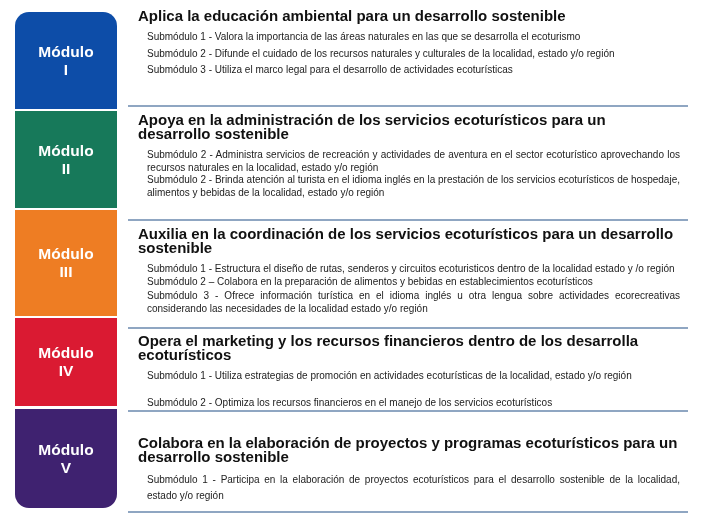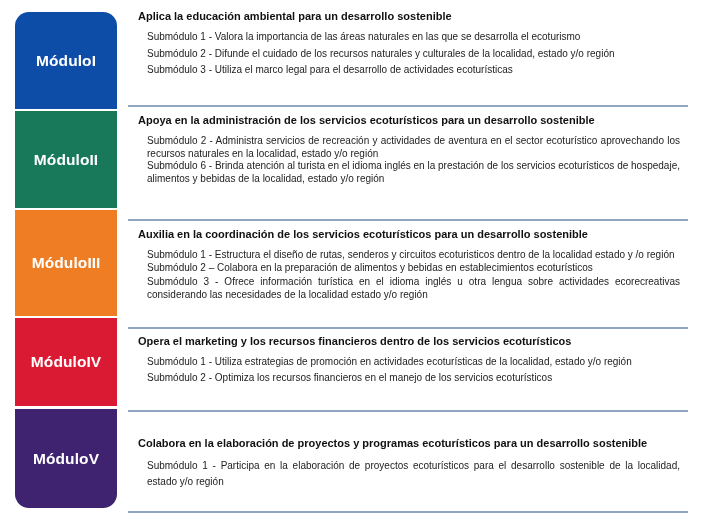--- a/index.html
+++ b/index.html
@@ -1,34 +1,34 @@
 <!DOCTYPE html>
 <html><head>
 <meta charset="utf-8">
 <style>
   * { box-sizing: border-box; margin: 0; padding: 0; }
   html, body { width: 708px; height: 522px; background: #ffffff; overflow: hidden; }
   body { position: relative; font-family: "Liberation Sans", sans-serif; color: #1a1a1a; }
 
   .module-block {
     position: absolute; left: 15px; width: 102px;
-    display: flex; flex-direction: row; align-items: center; justify-content: center;
+    display: flex; flex-direction: column; align-items: center; justify-content: center;
     color: #ffffff; font-weight: bold; font-size: 15.5px; line-height: 18px; text-align: right;
   }
   .module-block .mod-word { letter-spacing: 0.1px; }
   .mod-1 { top: 12px; height: 97px; border-radius: 14px 14px 0 0; }
   .mod-2 { top: 111px; height: 97px; }
   .mod-3 { top: 210px; height: 106px; }
   .mod-4 { top: 318px; height: 88px; }
   .mod-5 { top: 409px; height: 99px; border-radius: 0 0 14px 14px; }
 
   .divider { position: absolute; left: 128px; width: 560px; height: 2px; background: #8fa6c2; }
 
   .section { position: absolute; left: 138px; width: 542px; }
-  .section-title { font-weight: bold; font-size: 11px; line-height: 14px; color: #111; margin-bottom: 8px; }
+  .section-title { font-weight: bold; font-size: 15px; line-height: 14px; color: #111; margin-bottom: 8px; }
   .sub-list { padding-left: 9px; }
   .sub-item { font-size: 10px; line-height: 12.6px; color: #222; text-align: justify; margin-bottom: 4px; }
   .tight .sub-item { margin-bottom: 0; }
   .loose .sub-item { margin-bottom: 6px; }
 </style>
 </head>
 <body>
 
 <div class="module-block mod-1" style="background:#0d4da8">
   <span class="mod-word">Módulo</span>
@@ -58,39 +58,39 @@
     <div class="sub-item" style="margin-bottom:4px">Submódulo 2 - Difunde el cuidado de los recursos naturales y culturales de la localidad, estado y/o región</div>
     <div class="sub-item">Submódulo 3 - Utiliza el marco legal para el desarrollo de actividades ecoturísticas</div>
   </div>
 </div>
 <div class="divider" style="top:105px"></div>
 
 <div class="section" style="top:113px">
   <div class="section-title">Apoya en la administración de los servicios ecoturísticos para un desarrollo sostenible</div>
   <div class="sub-list tight">
     <div class="sub-item">Submódulo 2 - Administra servicios de recreación y actividades de aventura en el sector ecoturístico aprovechando los recursos naturales en la localidad, estado y/o región</div>
-    <div class="sub-item">Submódulo 6 - Brinda atención al turista en el idioma inglés en la prestación de los servicios ecoturísticos de hospedaje, alimentos y bebidas de la localidad, estado y/o región</div>
+    <div class="sub-item">Submódulo 2 - Brinda atención al turista en el idioma inglés en la prestación de los servicios ecoturísticos de hospedaje, alimentos y bebidas de la localidad, estado y/o región</div>
   </div>
 </div>
 <div class="divider" style="top:219px"></div>
 
 <div class="section" style="top:227px">
   <div class="section-title">Auxilia en la coordinación de los servicios ecoturísticos para un desarrollo sostenible</div>
   <div class="sub-list">
     <div class="sub-item" style="margin-bottom:0">Submódulo 1 - Estructura el diseño de rutas, senderos y circuitos ecoturisticos dentro de la localidad estado y /o región</div>
     <div class="sub-item" style="margin-bottom:2px">Submódulo 2 – Colabora en la preparación de alimentos y bebidas en establecimientos    ecoturísticos</div>
     <div class="sub-item">Submódulo 3 - Ofrece información turística en el idioma inglés u otra lengua sobre actividades ecorecreativas considerando las necesidades de la localidad estado y/o región</div>
   </div>
 </div>
 <div class="divider" style="top:327px"></div>
 
 <div class="section" style="top:334px">
-  <div class="section-title">Opera el marketing y los recursos financieros dentro de los servicios ecoturísticos</div>
+  <div class="section-title">Opera el marketing y los recursos financieros dentro de los desarrolla ecoturísticos</div>
   <div class="sub-list">
-    <div class="sub-item" style="margin-bottom:3px">Submódulo 1 - Utiliza estrategias de promoción en actividades ecoturísticas de la localidad, estado y/o región</div>
+    <div class="sub-item" style="margin-bottom:14px">Submódulo 1 - Utiliza estrategias de promoción en actividades ecoturísticas de la localidad, estado y/o región</div>
     <div class="sub-item">Submódulo 2 - Optimiza los recursos financieros en el manejo de los servicios ecoturísticos</div>
   </div>
 </div>
 <div class="divider" style="top:410px"></div>
 
 <div class="section" style="top:436px">
   <div class="section-title">Colabora en la elaboración de proyectos y programas ecoturísticos para un desarrollo sostenible</div>
   <div class="sub-list">
     <div class="sub-item" style="line-height:16px;margin-bottom:2px">Submódulo 1 - Participa en la elaboración de proyectos ecoturísticos para el desarrollo sostenible de la localidad, estado y/o región</div>
   </div>

